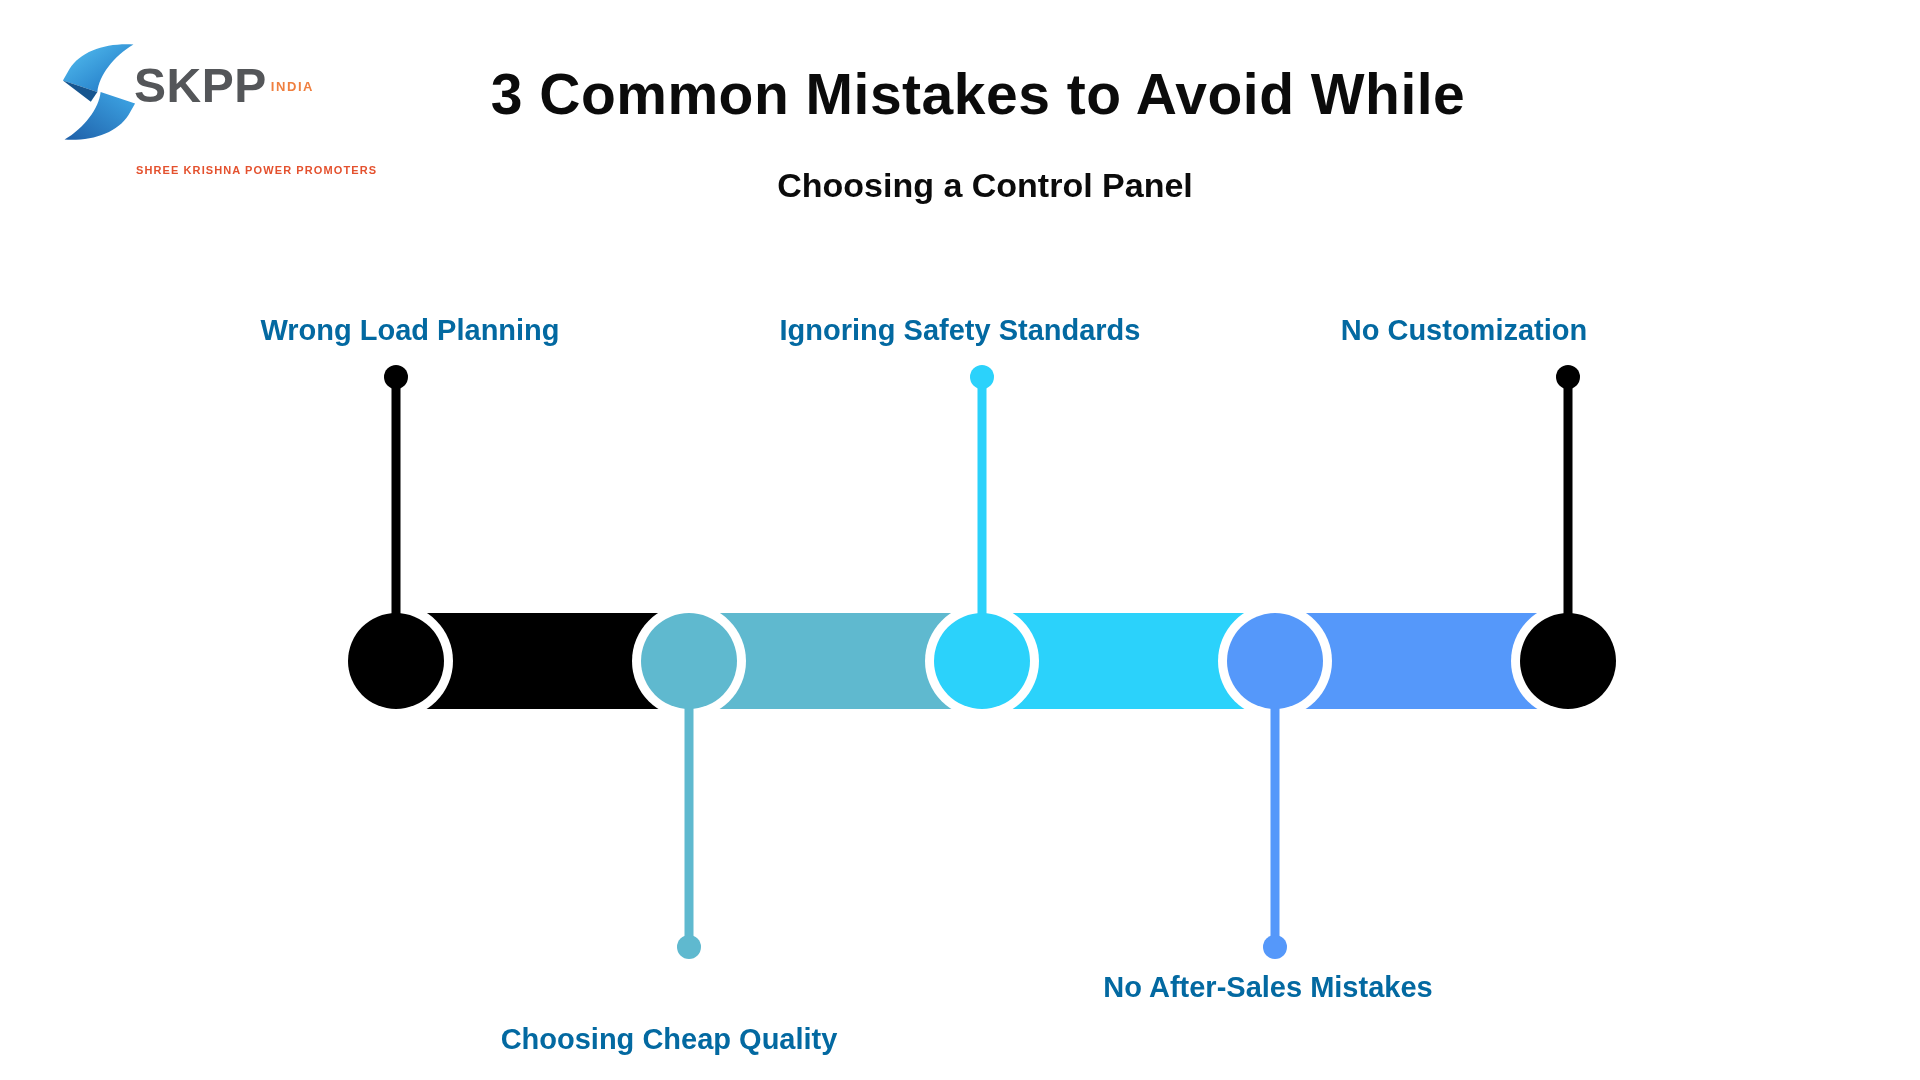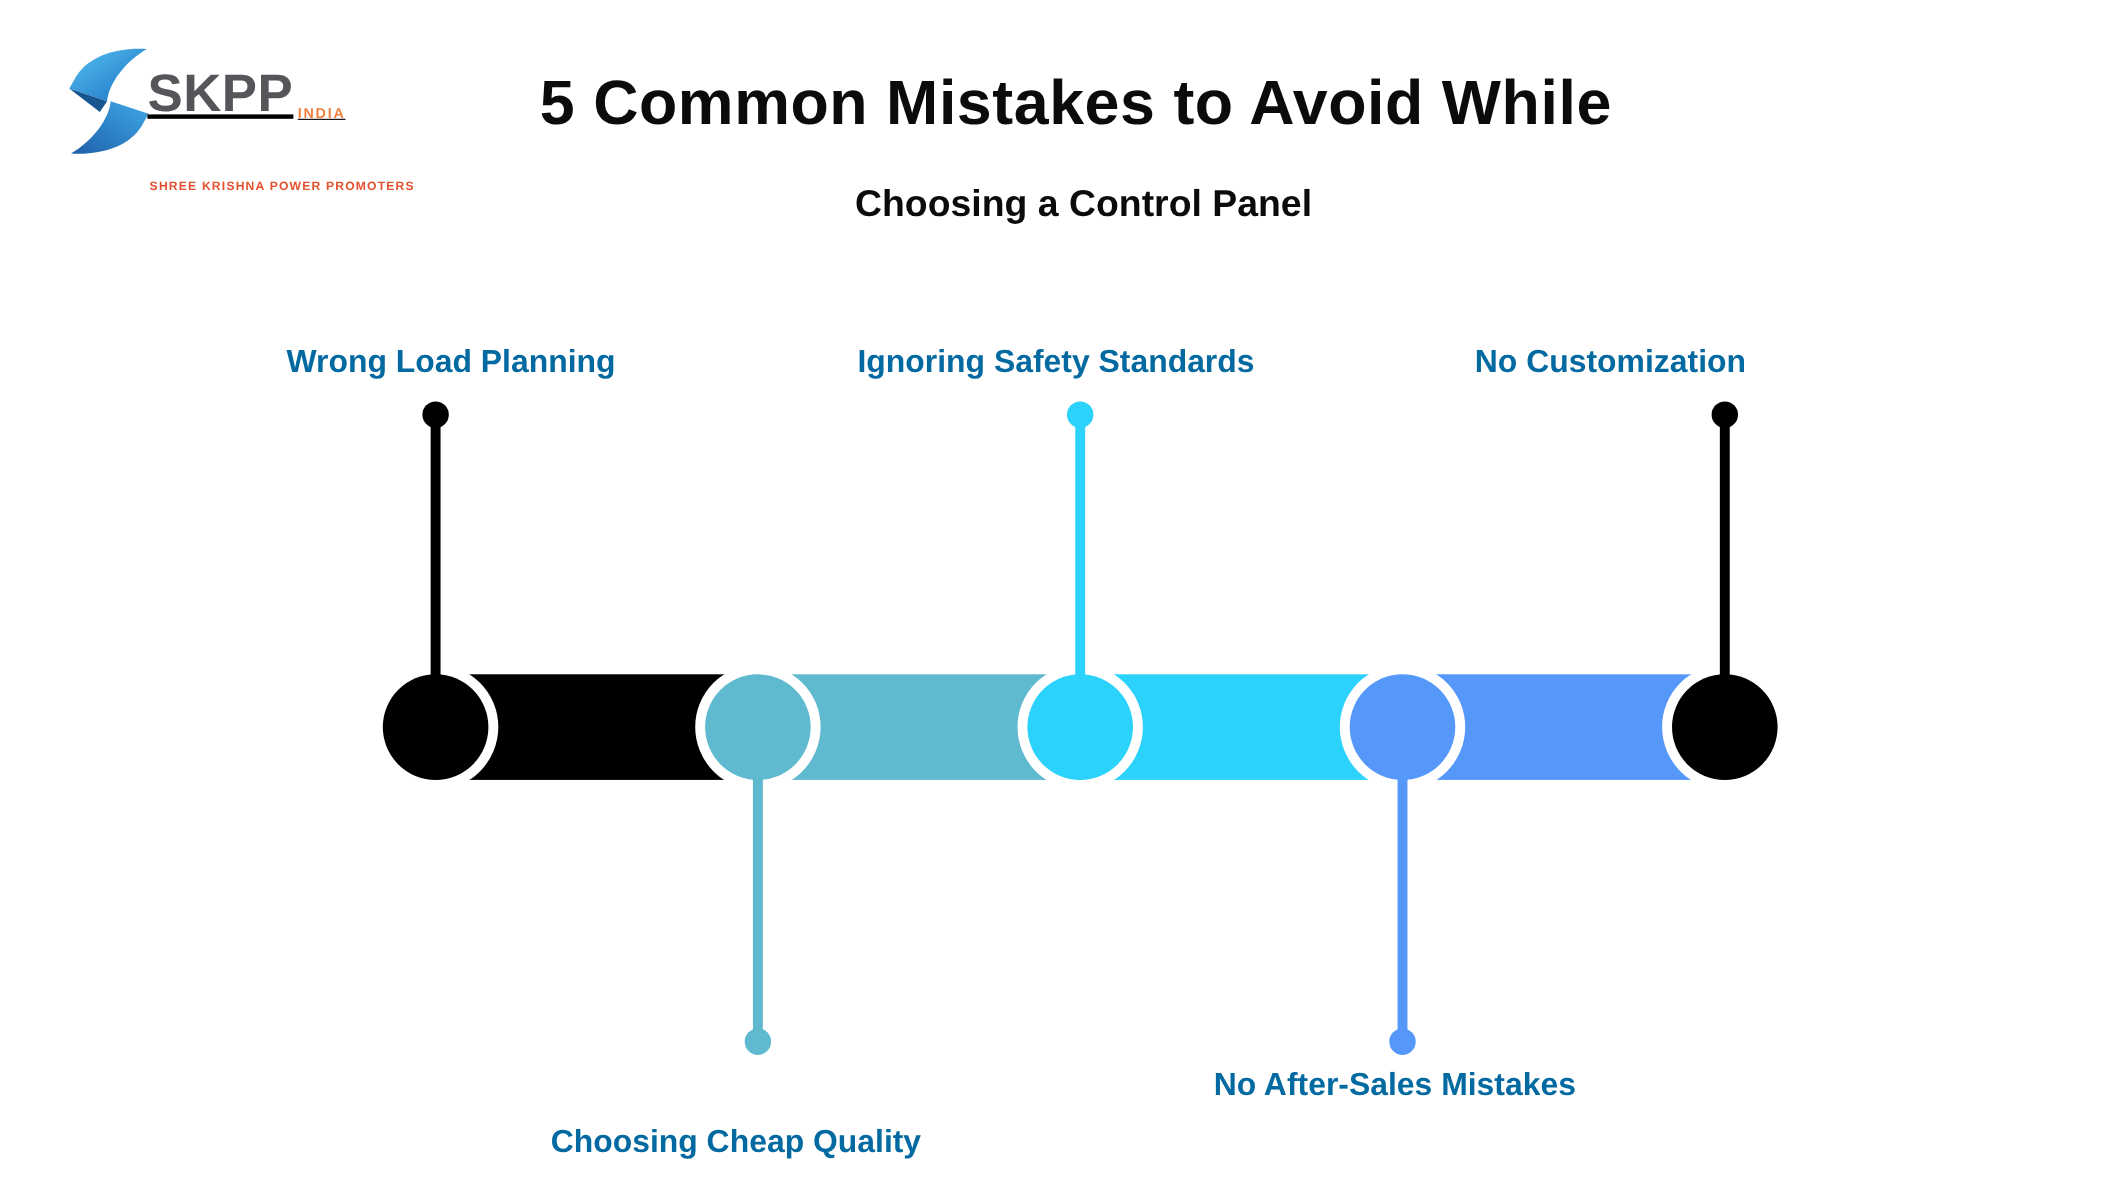--- a/index.html
+++ b/index.html
@@ -3,21 +3,21 @@
 <meta charset="utf-8">
 <style>
   html,body{margin:0;padding:0;}
   body{
     width:1920px;height:1080px;position:relative;overflow:hidden;
     background:#ffffff;font-family:"Liberation Sans",sans-serif;
   }
   
   .logo{position:absolute;left:58px;top:36px;width:340px;height:110px;}
   .logo-bolt{position:absolute;left:0;top:6px;}
-  .brand-row{position:absolute;left:76px;top:26px;display:flex;align-items:flex-end;text-decoration:underline;}
+  .brand-row{position:absolute;left:76px;top:26px;display:flex;align-items:center;}
   .brand{font-size:48px;font-weight:800;letter-spacing:.5px;line-height:1;}
   .brand-suffix{font-size:13px;font-weight:700;letter-spacing:1.6px;margin-left:4px;}
   .tagline{position:absolute;left:78px;top:84px;font-size:11px;font-weight:700;letter-spacing:1.1px;white-space:nowrap;}
   
   .title{
     position:absolute;top:66px;left:50%;transform:translateX(-50%);margin-left:18px;
     font-size:57px;font-weight:800;color:#0b0b0b;white-space:nowrap;line-height:1;
     letter-spacing:.5px;
   }
   .subtitle{
@@ -50,21 +50,21 @@
     <path d="M8,118 C42,120 72,110 86,88 L94,74 L52,60 C50,80 32,104 8,118 Z" fill="url(#boltGrad2)"></path>
     <path d="M6,46 L48,60 L40,72 Z" fill="#16558F"></path>
   </svg>
   <div class="brand-row">
     <span class="brand" style="color: rgb(84, 86, 89);">SKPP</span>
     <span class="brand-suffix" style="color: rgb(239, 127, 63);">INDIA</span>
   </div>
   <div class="tagline" style="color: rgb(228, 81, 46); margin-top: 44px;">SHREE KRISHNA POWER PROMOTERS</div>
 </div>
 
-<div class="title">5 Common Mistakes to Avoid While</div>
+<div class="title">3 Common Mistakes to Avoid While</div>
 <div class="subtitle">Choosing a Control Panel</div>
 
 <svg class="timeline-svg" viewBox="0 0 1920 1080">
     <rect x="396" y="613" width="293" height="96" fill="#000000"></rect>
     <rect x="689" y="613" width="293" height="96" fill="#5FB9CF"></rect>
     <rect x="982" y="613" width="293" height="96" fill="#2BD2FB"></rect>
     <rect x="1275" y="613" width="293" height="96" fill="#5598FA"></rect>
     <circle cx="396" cy="661" r="57" fill="#ffffff"></circle>
     <circle cx="689" cy="661" r="57" fill="#ffffff"></circle>
     <circle cx="982" cy="661" r="57" fill="#ffffff"></circle>

